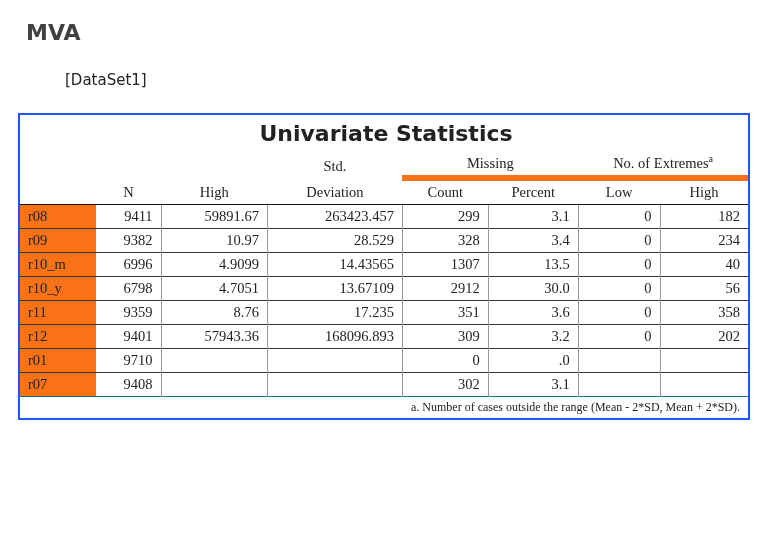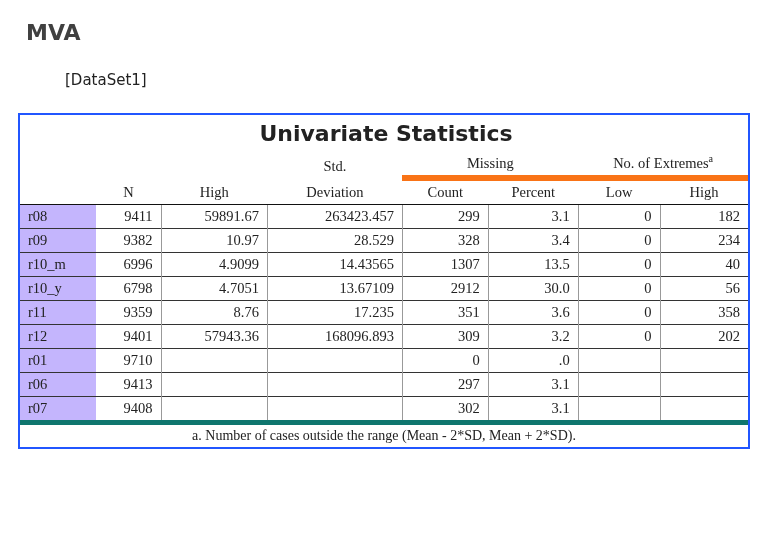--- a/index.html
+++ b/index.html
@@ -86,45 +86,45 @@
     font-weight: 400;
     text-align: center;
     border-bottom: 1.5px solid #111;
   }
   .hdr-bottom th.first {
     background: #fff;
   }
 
   
   td.rowlab {
-    background: #c4b5fd;
+    background: #f97316;
     border-top: 1px solid #333;
     text-align: left;
     padding-left: 10px;
     font-weight: 400;
   }
   tbody tr:first-child td.rowlab { }
   
   td.num {
     text-align: right;
     border-top: 1px solid #333;
     border-left: 1px solid #999;
     font-variant-numeric: lining-nums;
     letter-spacing: 0;
   }
   td.num.first { border-left: 0; }
 
   
   tbody tr:first-child td { border-top: 1.5px solid #111; }
 
   .footnote-row td {
-    border-top: 5px solid #0f766e;
-    font-size: 14px;
+    border-top: 1px solid #0f766e;
+    font-size: 12px;
     padding: 4px 4px 6px 22px;
-    text-align: center;
+    text-align: right;
   }
   sup { font-size: 0.7em; }
 </style>
 </head>
 <body>
 
 <div class="page">
   <h1 class="mva">MVA</h1>
 
   <div class="dataset">[DataSet1]</div>
@@ -231,30 +231,20 @@
             <td class="rowlab">r01</td>
             <td class="num first">9710</td>
             <td class="num"></td>
             <td class="num"></td>
             <td class="num">0</td>
             <td class="num">.0</td>
             <td class="num"></td>
             <td class="num"></td>
           </tr>
           <tr>
-            <td class="rowlab">r06</td>
-            <td class="num first">9413</td>
-            <td class="num"></td>
-            <td class="num"></td>
-            <td class="num">297</td>
-            <td class="num">3.1</td>
-            <td class="num"></td>
-            <td class="num"></td>
-          </tr>
-          <tr>
             <td class="rowlab">r07</td>
             <td class="num first">9408</td>
             <td class="num"></td>
             <td class="num"></td>
             <td class="num">302</td>
             <td class="num">3.1</td>
             <td class="num"></td>
             <td class="num"></td>
           </tr>
         </tbody>

